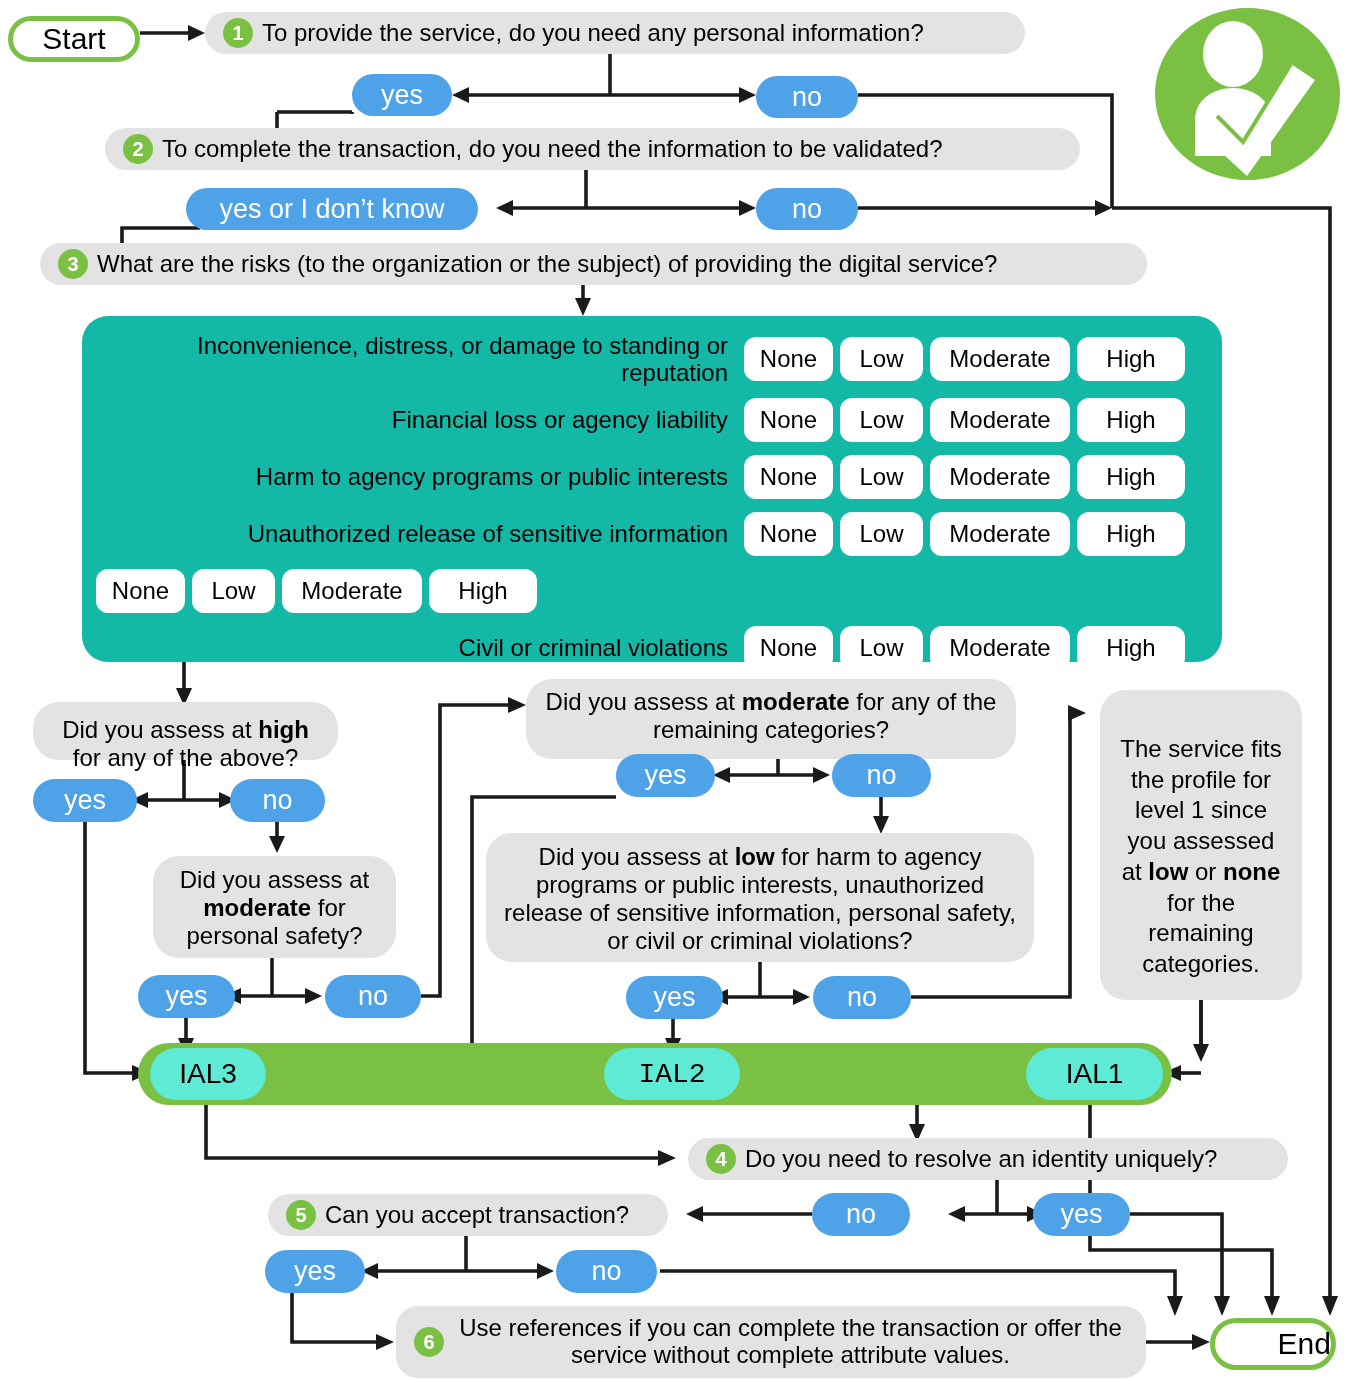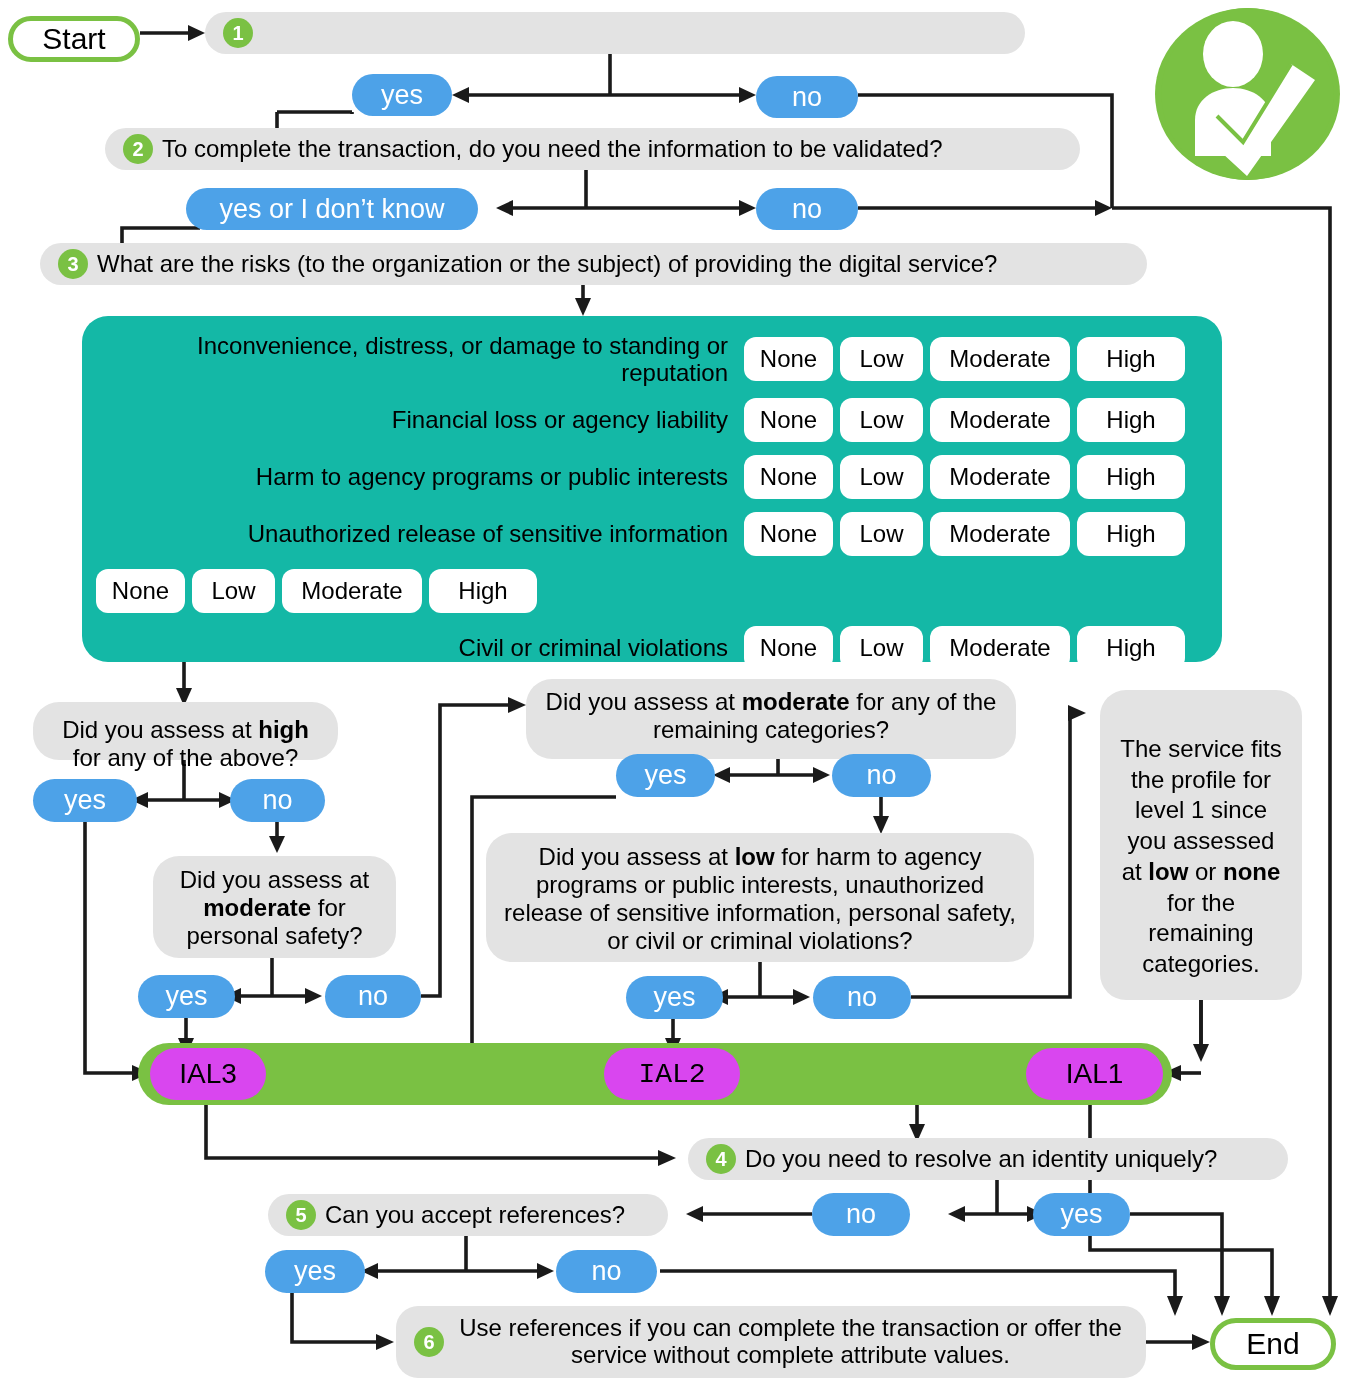--- a/index.html
+++ b/index.html
@@ -36,21 +36,21 @@
 
   .stadium{
     background:#fff;border:5px solid #7ac143;border-radius:999px;
     color:#000;font-size:30px;display:flex;align-items:center;justify-content:center;
   }
 
   .ialbar{
     position:absolute;background:#7ac143;border-radius:34px;
   }
   .ialnode{
-    position:absolute;background:#d946ef;border-radius:999px;
+    position:absolute;background:#5eead4;border-radius:999px;
     display:flex;align-items:center;justify-content:center;
     font-size:28px;color:#000;
   }
 
   
   .risktable{
     position:absolute;background:#14b8a6;border-radius:26px;
     box-sizing:border-box;
   }
   .riskrow{display:flex;align-items:center;height:54px;margin-bottom:3px;}
@@ -213,39 +213,40 @@
     <polygon points="394,1342 376,1334 376,1350"></polygon>
 
     <line x1="1145" y1="1342" x2="1195" y2="1342"></line>
     <polygon points="1210,1342 1192,1334 1192,1350"></polygon>
   </svg>
 
   <div class="node stadium" style="left:8px;top:10px;width:132px;height:46px;margin-top:6px;">
     <span>Start</span>
   </div>
 
-  <div class="node stadium" style="left:1210px;top:1318px;width:126px;height:52px;">
+  <div class="node stadium" style="left:1210px;top:1318px;width:126px;height:52px;justify-content:flex-end;">
     <span>End</span>
   </div>
 
   <div class="brandicon" style="left:1155px;top:8px;width:185px;height:172px;">
     <svg viewBox="0 0 185 172" width="185" height="172" aria-hidden="true">
       <circle cx="92.5" cy="86" r="86" fill="#7ac143"></circle>
 
       <ellipse cx="78" cy="46" rx="30" ry="33" fill="#ffffff"></ellipse>
 
       <path d="M 40 148 L 40 112 C 40 92 58 80 78 80 C 98 80 116 92 116 112 L 116 148 Z" fill="#ffffff"></path>
 
       <path d="M 62 108 L 88 134 L 136 56 L 160 72 L 92 168 L 42 122 Z" fill="#ffffff"></path>
       <path d="M 62 108 L 88 134 L 136 56" fill="none" stroke="#7ac143" stroke-width="4"></path>
     </svg>
   </div>
 
   <div class="node qbar" style="left:205px;top:12px;width:820px;height:42px;">
     <span class="numdot">1</span>
+    <span class="qtext">To provide the service, do you need any personal information?</span>
   </div>
 
   <div class="node pill" style="left:352px;top:74px;width:100px;height:42px;">
     <span>yes</span>
   </div>
   <div class="node pill" style="left:756px;top:76px;width:102px;height:42px;">
     <span>no</span>
   </div>
 
   <div class="node qbar" style="left:105px;top:128px;width:975px;height:42px;">
@@ -383,21 +384,21 @@
 
   <div class="node pill" style="left:812px;top:1193px;width:98px;height:43px;">
     <span>no</span>
   </div>
   <div class="node pill" style="left:1033px;top:1193px;width:97px;height:43px;">
     <span>yes</span>
   </div>
 
   <div class="node qbar" style="left:268px;top:1194px;width:400px;height:42px;">
     <span class="numdot">5</span>
-    <span class="qtext">Can you accept references?</span>
+    <span class="qtext">Can you accept transaction?</span>
   </div>
 
   <div class="node pill" style="left:265px;top:1250px;width:100px;height:43px;">
     <span>yes</span>
   </div>
   <div class="node pill" style="left:556px;top:1250px;width:101px;height:43px;">
     <span>no</span>
   </div>
 
   <div class="node qbar" style="left:396px;top:1306px;width:750px;height:72px;align-items:center;">

